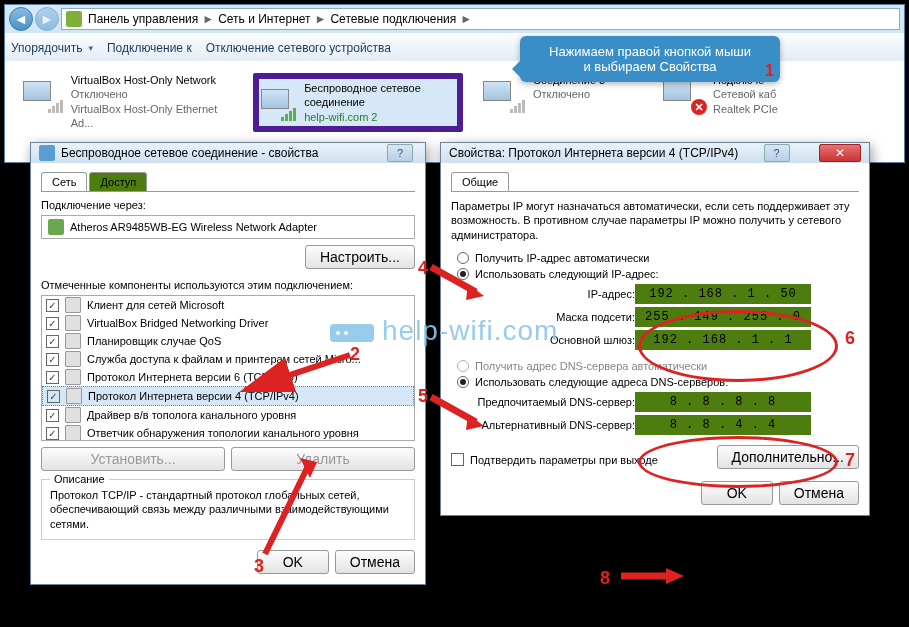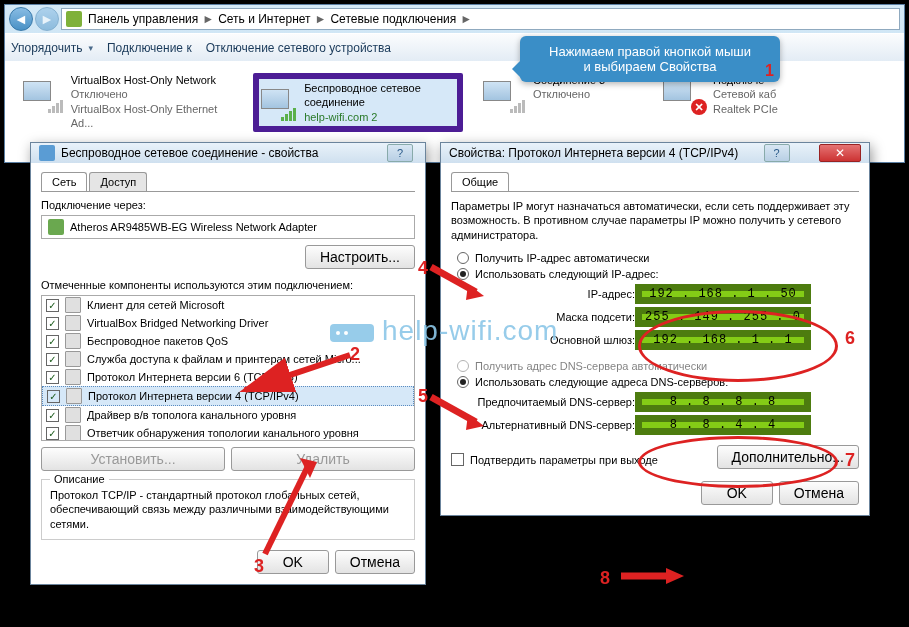--- a/index.html
+++ b/index.html
@@ -38,21 +38,21 @@
 .callout .num { position: absolute; right: 6px; bottom: 2px; color: #d22; font-weight: bold; font-size: 16px; }
 
 
 .dialog { position: absolute; background: #fff; border: 1px solid #6b849c; box-shadow: 2px 4px 12px rgba(0,0,0,.4); font-size: 11px; }
 .dlg-title { height: 20px; background: linear-gradient(to bottom, #e9f2fa, #cfe0ef); display: flex; align-items: center; padding: 8px 8px; font-size: 12px; color: #000; }
 .dlg-title .icon-sm { width: 16px; height: 16px; background: #5a9cd4; border-radius: 2px; margin-right: 6px; }
 .dlg-close { margin-left: auto; width: 42px; height: 18px; background: linear-gradient(#e57373,#c33); border: 1px solid #922; color: #fff; display: flex; align-items: center; justify-content: center; border-radius: 2px; font-size: 12px; }
 .dlg-qmark { width: 26px; height: 18px; background: linear-gradient(#d8e6f3,#b8cfe4); border: 1px solid #8aa; margin-left: auto; margin-right: 4px; display: flex; align-items: center; justify-content: center; color: #2a5a8a; border-radius: 2px; font-size: 11px; }
 .dlg-body { padding: 8px 10px 10px 10px; }
 .tabs { display: flex; border-bottom: 1px solid #999; margin-bottom: 8px; position: relative; top: 1px; }
-.tab { padding: 3px 10px; border: 1px solid #999; border-bottom: none; background: #e5e5e5; font-size: 11px; margin-right: 2px; border-radius: 3px 3px 0 0; }
+.tab { padding: 3px 10px; border: 1px solid #999; border-bottom: none; background: #4d7c0f; font-size: 11px; margin-right: 2px; border-radius: 3px 3px 0 0; }
 .tab.active { background: #fff; position: relative; z-index: 1; }
 
 
 .d1 { left: 30px; top: 142px; width: 396px; }
 .d1 .adapter-lbl { margin-bottom: 4px; }
 .d1 .adapter-box { border: 1px solid #aaa; padding: 4px 6px; display: flex; align-items: center; gap: 6px; height: 24px; }
 .d1 .adapter-box .aicon { width: 16px; height: 16px; background: #6aa84f; border-radius: 2px; }
 .d1 .components-lbl { margin: 4px 0; }
 .d1 .comp-list { border: 1px solid #aaa; height: 146px; overflow: hidden; }
 .d1 .comp-row { display: flex; align-items: center; gap: 6px; padding: 1px 4px; }
@@ -67,21 +67,21 @@
 
 
 .d2 { left: 440px; top: 142px; width: 430px; }
 .d2 .para { margin-bottom: 10px; line-height: 1.3; }
 .d2 .radio-row { display: flex; align-items: center; gap: 6px; margin: 4px 0 4px 6px; }
 .d2 .radio { width: 12px; height: 12px; border: 1px solid #666; border-radius: 50%; display: flex; align-items: center; justify-content: center; }
 .d2 .radio.on::after { content: ""; width: 6px; height: 6px; background: #222; border-radius: 50%; }
 .d2 .ip-grid { margin: 4px 0 10px 24px; }
 .d2 .ip-row { display: flex; align-items: center; margin: 3px 0; }
 .d2 .ip-row .lbl { width: 160px; text-align: right; }
-.d2 .ip-input { width: 176px; border: 7px solid #4d7c0f; height: 20px; display: flex; align-items: center; justify-content: center; background: #84cc16; font-family: "Courier New", monospace; letter-spacing: 1px; font-size: 12px; }
+.d2 .ip-input { width: 176px; border: 7px solid #4d7c0f; height: 20px; display: flex; align-items: center; justify-content: center; background: #4d7c0f; font-family: "Courier New", monospace; letter-spacing: 1px; font-size: 12px; }
 .d2 .chk-row { display: flex; align-items: center; gap: 6px; margin-top: 6px; }
 .d2 .footer { display: flex; justify-content: flex-end; gap: 6px; margin-top: 12px; }
 
 button.win { font-size: 14px; padding: 3px 14px; background: linear-gradient(#fdfdfd,#e3e3e3); border: 1px solid #999; border-radius: 3px; }
 button.win:disabled { color: #999; }
 
 
 .anum { position: absolute; color: #d22; font-weight: bold; font-size: 18px; z-index: 50; }
 .circle-red { position: absolute; border: 3px solid #d22; border-radius: 50%/50%; z-index: 40; }
 .watermark { position: absolute; left: 330px; top: 315px; font-size: 28px; color: #8cc7e8; font-weight: 400; opacity: .9; z-index: 20; letter-spacing: 1px; }
@@ -221,21 +221,21 @@
           <span>Клиент для сетей Microsoft</span>
         </div>
       <div class="comp-row">
           <span class="chk">✓</span>
           <span class="cicon"></span>
           <span>VirtualBox Bridged Networking Driver</span>
         </div>
       <div class="comp-row">
           <span class="chk">✓</span>
           <span class="cicon"></span>
-          <span>Беспроводное пакетов QoS</span>
+          <span>Планировщик случае QoS</span>
         </div>
       <div class="comp-row">
           <span class="chk">✓</span>
           <span class="cicon"></span>
           <span>Служба доступа к файлам и принтерам сетей Micro...</span>
         </div>
       <div class="comp-row">
           <span class="chk">✓</span>
           <span class="cicon"></span>
           <span>Протокол Интернета версии 6 (TCP/IPv6)</span>

